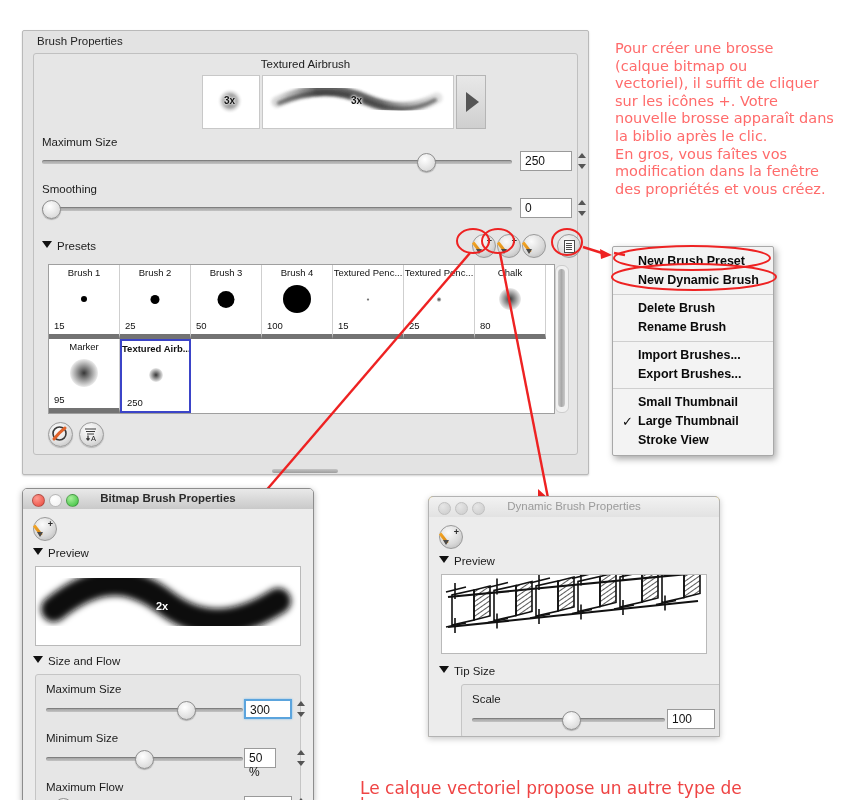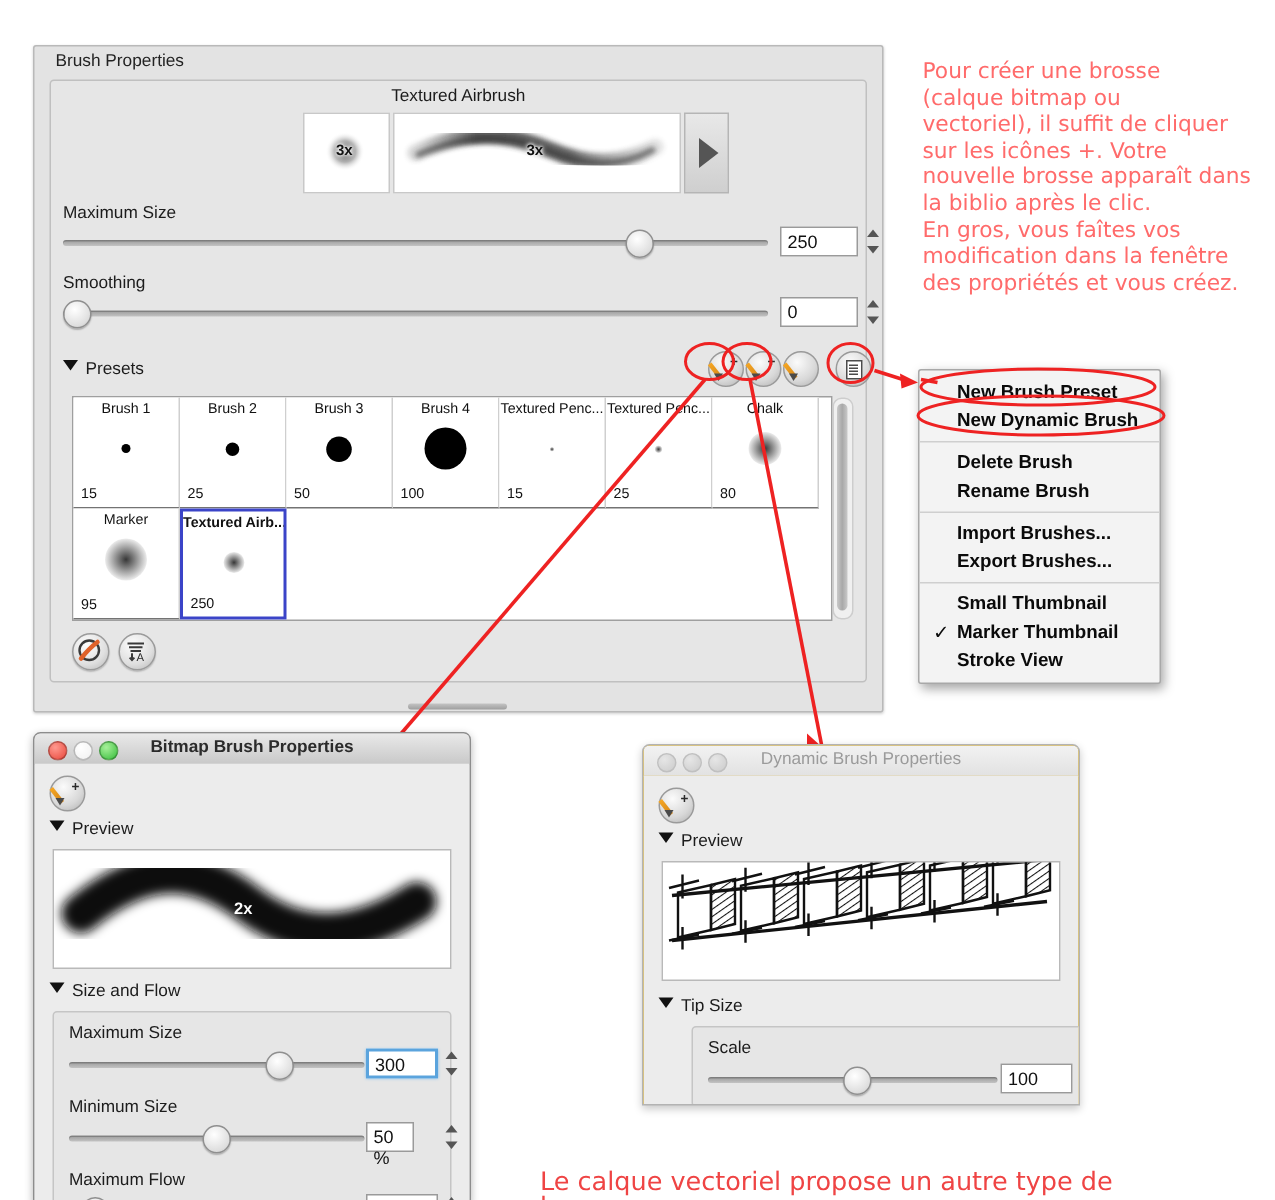--- a/index.html
+++ b/index.html
@@ -54,21 +54,21 @@
   .stepper i.up{top:2px;border-bottom:5px solid #555;}
   .stepper i.dn{bottom:2px;border-top:5px solid #555;}
 
   
   .disc{position:absolute;font-size:11.5px;color:#1c1c1c;}
   .disc .tri{display:inline-block;width:0;height:0;vertical-align:2px;margin-right:5px;
      border-left:5.5px solid transparent;border-right:5.5px solid transparent;border-top:7px solid #111;}
   #presets-grid{position:absolute;left:14px;top:210px;width:505px;height:148px;
      background:#fff;border:1px solid #9f9f9f;}
   .pcell{position:absolute;width:71px;height:74px;box-sizing:border-box;
-     border-right:1px solid #cfcfcf;border-bottom:1px solid #737373;background:#fff;}
+     border-right:1px solid #cfcfcf;border-bottom:5px solid #737373;background:#fff;}
   .pcell.sel{border:2px solid #3b44c8;}
   .pname{position:absolute;left:0;top:2px;width:100%;text-align:center;font-size:9.5px;color:#111;
      white-space:nowrap;overflow:hidden;}
   .pcell.sel .pname{font-weight:bold;}
   .pnum{position:absolute;left:5px;bottom:3px;font-size:9.5px;color:#111;}
   .dot{position:absolute;left:50%;top:34px;transform:translateX(-50%);border-radius:50%;background:#000;}
   .fuzzy{position:absolute;left:50%;top:34px;transform:translateX(-50%);border-radius:50%;}
   #presets-scroll{position:absolute;left:521px;top:211px;width:12px;height:146px;
      background:#f0f0f0;border:1px solid #cdcdcd;border-radius:6px;}
   #presets-scroll .thumb{position:absolute;left:2px;top:3px;width:7px;height:138px;border-radius:4px;
@@ -308,21 +308,21 @@
     <div class="mi"><span>New Brush Preset</span></div>
     <div class="mi"><span>New Dynamic Brush</span></div>
     <div class="msep"></div>
     <div class="mi"><span>Delete Brush</span></div>
     <div class="mi"><span>Rename Brush</span></div>
     <div class="msep"></div>
     <div class="mi"><span>Import Brushes...</span></div>
     <div class="mi"><span>Export Brushes...</span></div>
     <div class="msep"></div>
     <div class="mi"><span>Small Thumbnail</span></div>
-    <div class="mi"><span class="chk">✓</span><span>Marker Thumbnail</span></div>
+    <div class="mi"><span class="chk">✓</span><span>Large Thumbnail</span></div>
     <div class="mi"><span>Stroke View</span></div>
   </div>
 
 <div class="ann" id="ann-top" style="left: 615px; top: 40px; width: 232px; color: rgb(255, 107, 107);">
     <div>Pour créer une brosse</div>
     <div>(calque bitmap ou</div>
     <div>vectoriel), il suffit de cliquer</div>
     <div>sur les icônes +. Votre</div>
     <div>nouvelle brosse apparaît dans</div>
     <div>la biblio après le clic.</div>

